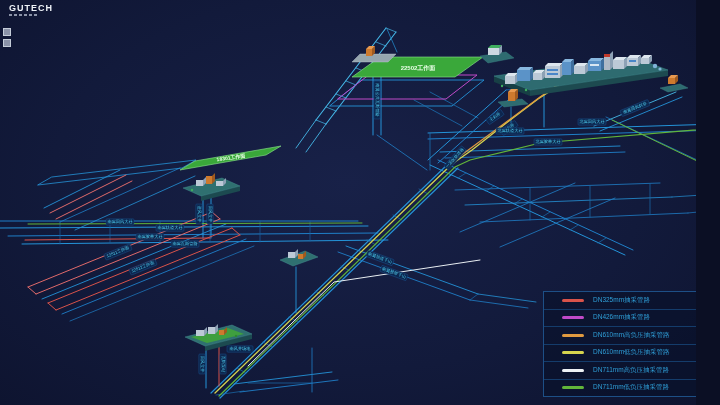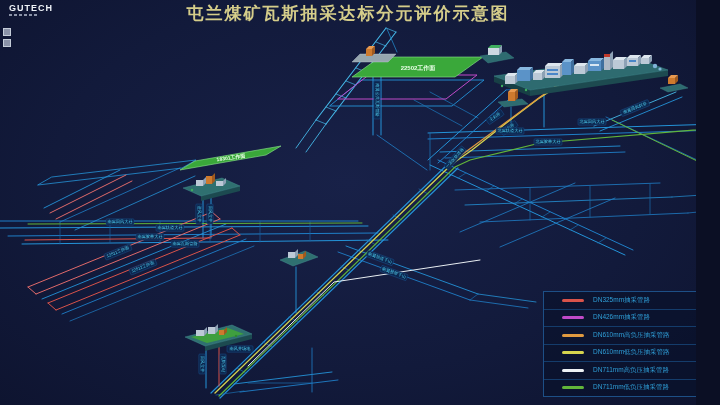--- a/index.html
+++ b/index.html
@@ -35,21 +35,20 @@
   <div class="logo">
     <span>GUTECH</span>
     <div class="logo-sub"></div>
   </div>
 
   <div class="tools">
     <div class="tool"></div>
     <div class="tool"></div>
   </div>
 
-  <div class="title">屯兰煤矿瓦斯抽采达标分元评价示意图</div>
 
   <svg width="720" height="405" viewBox="0 0 720 405">
 
     <g stroke-linecap="round" fill="none">
 
       <line x1="0" y1="221" x2="358" y2="221" stroke="#1f7fc8" stroke-width="1"></line>
       <line x1="0" y1="228" x2="368" y2="226" stroke="#2493d8" stroke-width="1"></line>
       <line x1="8" y1="236" x2="378" y2="233" stroke="#1f7fc8" stroke-width="1"></line>
       <line x1="22" y1="244" x2="388" y2="240" stroke="#2493d8" stroke-width="1"></line>
       <g stroke="#1a5fa0" stroke-width=".7">

